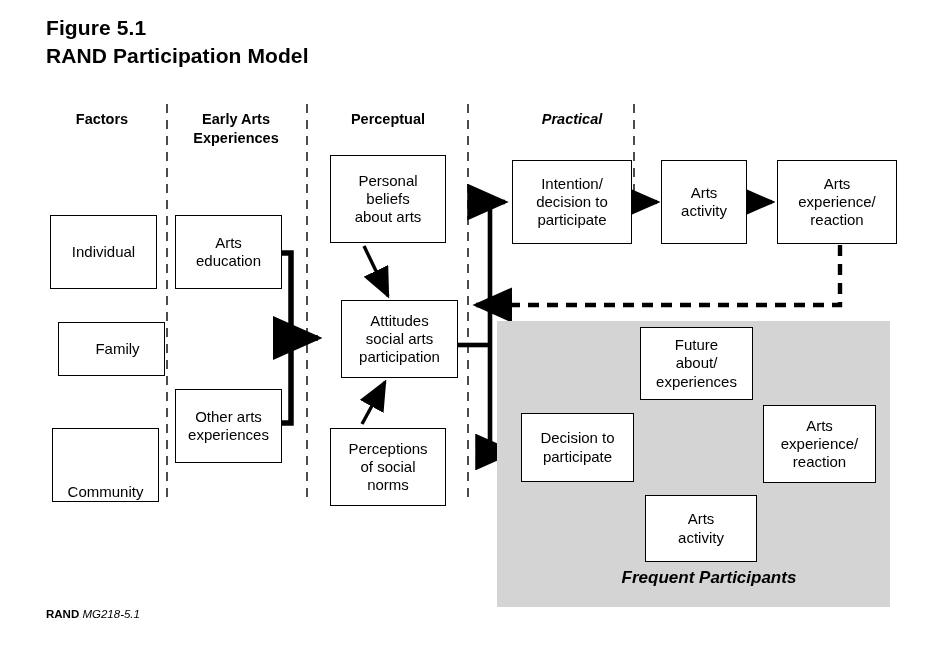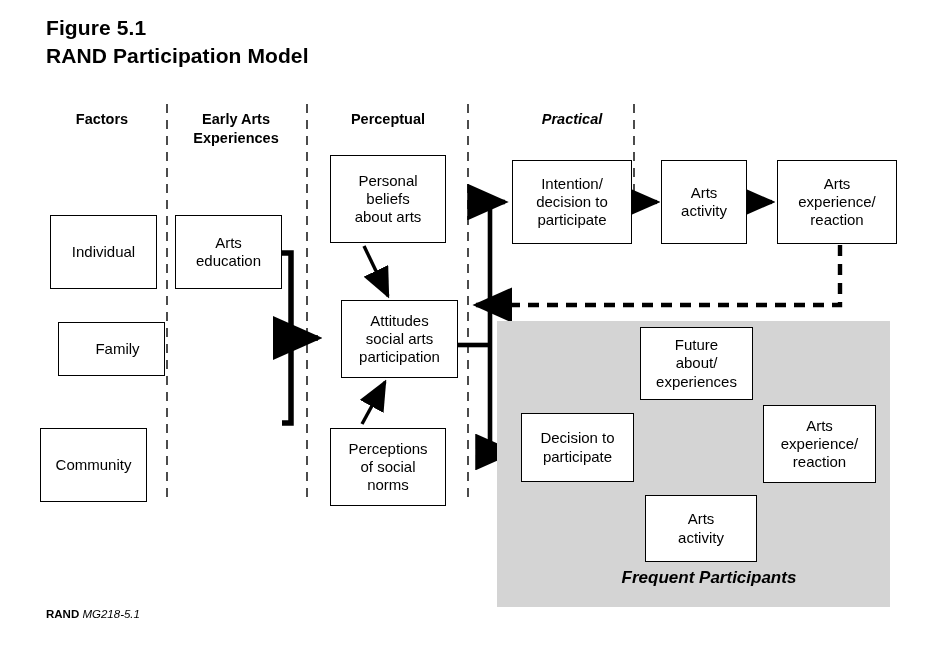--- a/index.html
+++ b/index.html
@@ -168,27 +168,31 @@
              Q771,370 771,376
              L771,372 Z" fill="#ffffff" stroke="#000" stroke-width="3.2" stroke-linejoin="round"></path>
   </svg>
 
   <div class="node" style="left:50px;top:215px;width:107px;height:74px;">
     <span>Individual</span>
   </div>
   <div class="node" style="left:58px;top:322px;width:107px;height:54px;padding-left:12px;">
     <span>Family</span>
   </div>
-  <div class="node" style="left:40px;top:428px;width:107px;height:74px;">
+  <div class="node" style="left:52px;top:428px;width:107px;height:74px;align-items:flex-end;">
     <span>Community</span>
   </div>
 
   <div class="node" style="left:175px;top:215px;width:107px;height:74px;flex-direction:column;">
     <span>Arts</span>
     <span>education</span>
+  </div>
+  <div class="node" style="left:175px;top:389px;width:107px;height:74px;flex-direction:column;">
+    <span>Other arts</span>
+    <span>experiences</span>
   </div>
 
   <div class="node" style="left:330px;top:155px;width:116px;height:88px;flex-direction:column;">
     <span>Personal</span>
     <span>beliefs</span>
     <span>about arts</span>
   </div>
   <div class="node" style="left:341px;top:300px;width:117px;height:78px;flex-direction:column;">
     <span>Attitudes</span>
     <span>social arts</span>

